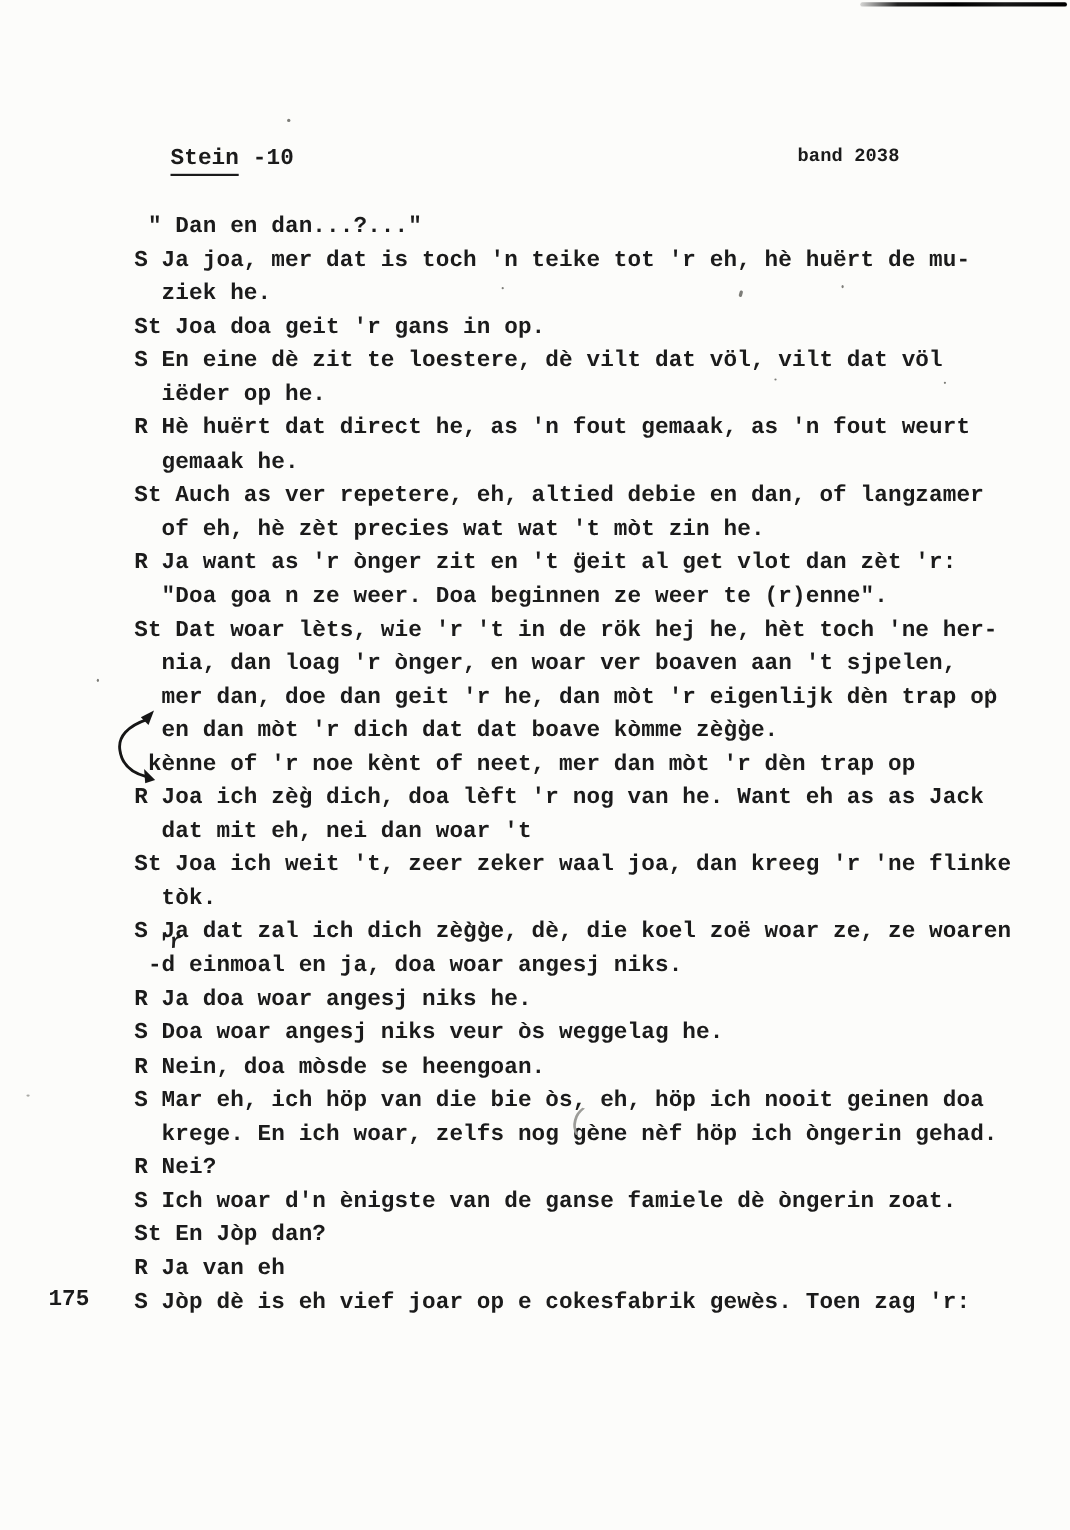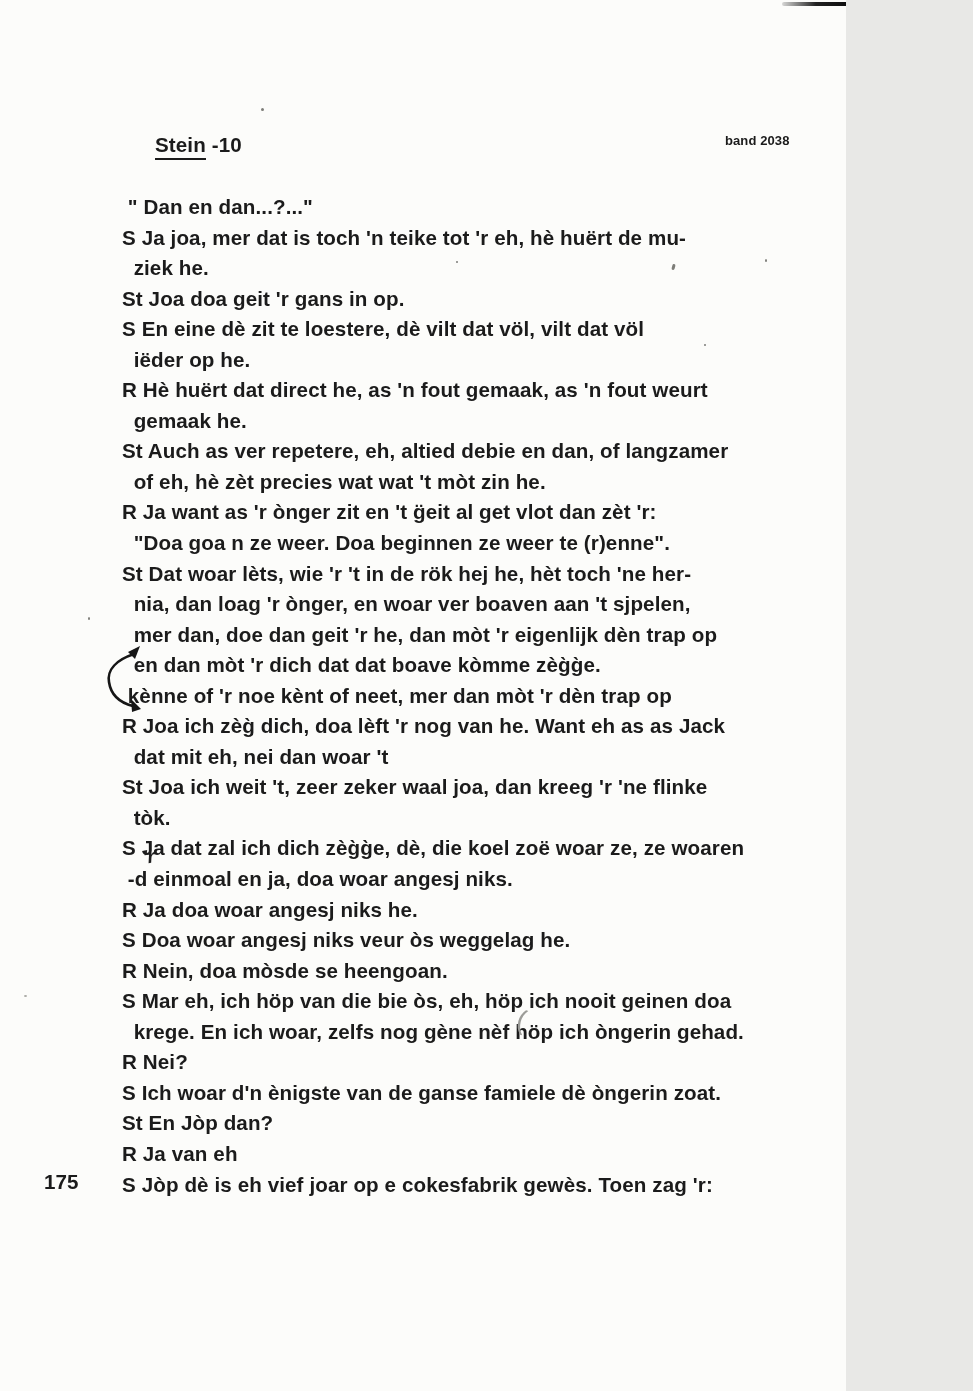--- a/index.html
+++ b/index.html
@@ -1,36 +1,36 @@
 <!DOCTYPE html>
 <html><head>
 <meta charset="utf-8">
 <style>
   html,body { margin:0; padding:0; background:#e8e8e6; }
   .page {
     position:relative;
-    width:846px; height:1391px;
+    width:973px; height:1391px;
     background:#fcfcfa;
     overflow:hidden;
-    font-family:Liberation Sans, sans-serif;
+    font-family:Liberation Mono, monospace;
     color:#1b1b1b;
   }
   .scanline {
     position:absolute; left:782px; top:2px; width:188px; height:4px;
     background:linear-gradient(to right, rgba(0,0,0,0.15), #222 18%, #000 45%, #161616 70%, #000);
     border-radius:2px;
   }
   .header-left {
     position:absolute; left:155px; top:133px;
     font-size:20.6px; font-weight:bold; letter-spacing:0.1px; white-space:pre;
   }
   .header-left .u { border-bottom:2px solid #1b1b1b; padding-bottom:2px; }
   .header-right {
     position:absolute; left:725px; top:133px;
-    font-size:13px; font-weight:bold; letter-spacing:0.1px; white-space:pre;
+    font-size:17px; font-weight:bold; letter-spacing:0.1px; white-space:pre;
   }
   .pagenum {
     position:absolute; left:44px; top:1170px;
     font-size:20.6px; font-weight:bold; letter-spacing:0.1px;text-align:right;
   }
   .transcript {
     position:absolute; left:122px; top:192px; width:830px;
     font-size:20.6px; font-weight:bold; letter-spacing:0.1px;
     line-height:30.55px; white-space:pre;
   }

